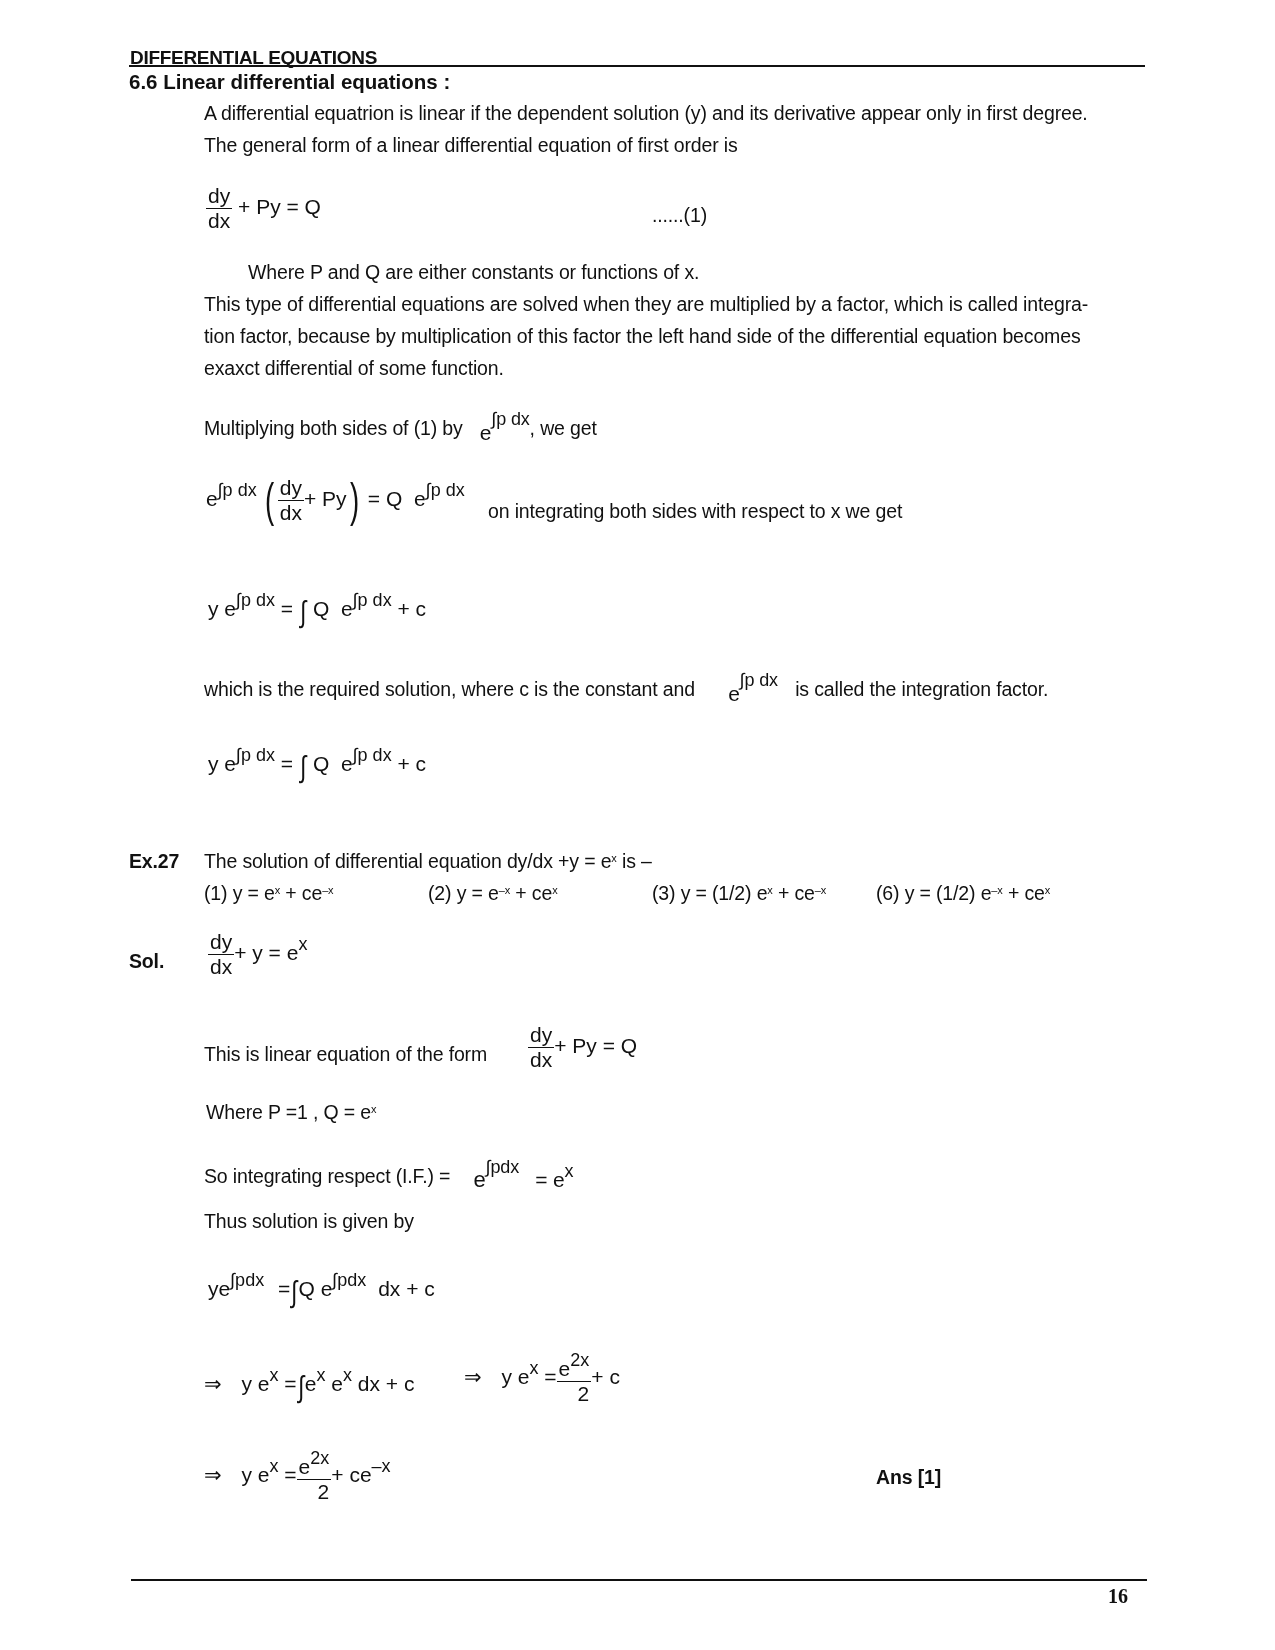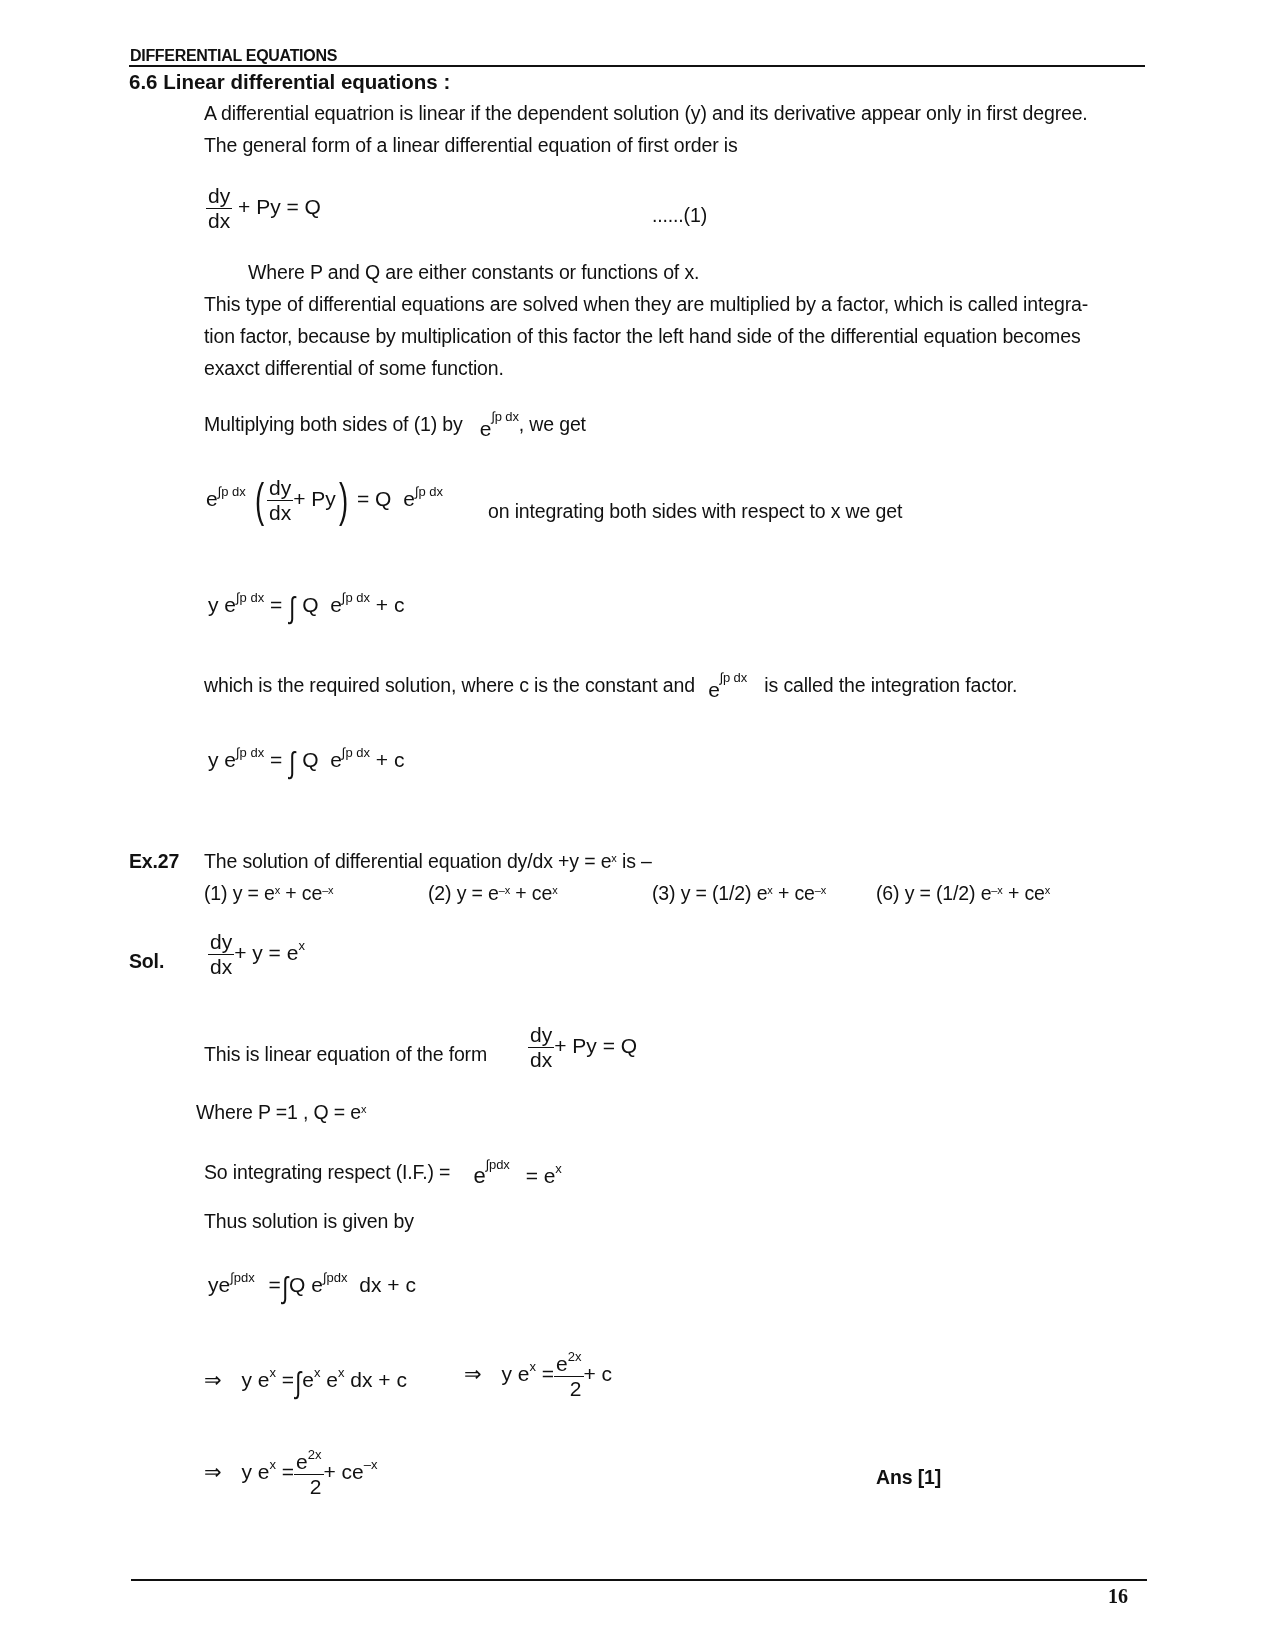--- a/index.html
+++ b/index.html
@@ -1,27 +1,27 @@
 <!DOCTYPE html>
 <html><head>
 <meta charset="utf-8">
 <style>
   html, body { margin:0; padding:0; background:#ffffff; }
   body { width:1275px; height:1650px; position:relative; overflow:hidden;
          font-family:"Liberation Sans", sans-serif; color:#111; }
   .abs { position:absolute; white-space:nowrap; }
-  .header-title { left:130px; top:47px; font-size:16px; font-weight:bold; letter-spacing:-0.3px; }
+  .header-title { left:130px; top:47px; font-size:19px; font-weight:bold; letter-spacing:-0.3px; }
   .header-rule { left:129px; top:65px; width:1016px; height:2px; background:#111; }
   .section-title { left:129px; top:70px; font-size:20.5px; font-weight:bold; }
   .para { font-size:19.5px; letter-spacing:-0.15px; }
   .math { font-size:21px; }
   .frac { display:inline-block; vertical-align:middle; text-align:right; line-height:1.15; }
   .frac .num { display:block; border-bottom:1.3px solid #111; padding:0 2px; }
   .frac .den { display:block; padding:0 2px; }
-  sup.s { font-size:13px; vertical-align:10px; }
+  sup.s { font-size:18px; vertical-align:10px; }
   sup.ss { font-size:11px; vertical-align:6px; }
   .intsign { font-size:30px; vertical-align:-6px; display:inline-block; transform:scaleX(0.75); }
   .paren { font-size:46px; font-weight:100; vertical-align:-10px; display:inline-block; transform:scaleX(0.6); }
   .bold { font-weight:bold; }
   .footer-rule { left:131px; top:1579px; width:1016px; height:2px; background:#111; }
   .page-num { left:1108px; top:1585px; font-family:"Liberation Serif", serif; font-size:20px; font-weight:bold; }
 </style>
 </head>
 <body>
 
@@ -67,21 +67,21 @@
 <div class="abs math" style="left:208px;top:590px;">
   <span>y e</span><sup class="s">∫p dx</sup>
   <span>=</span>
   <span class="intsign">∫</span>
   <span style="white-space:pre">Q  e</span><sup class="s">∫p dx</sup>
   <span>+ c</span>
 </div>
 
 <div class="abs para" style="left:204px;top:670px;">
   <span>which is the required solution, where c is the constant and</span>
-  <span style="display:inline-block;margin-left:8px;margin-right:12px;">
+  <span style="display:inline-block;margin-left:28px;margin-right:12px;">
     <span style="font-size:21px;position:relative;top:5px;">e</span><sup class="s">∫p dx</sup>
   </span>
   <span>is called the integration factor.</span>
 </div>
 
 <div class="abs math" style="left:208px;top:745px;">
   <span>y e</span><sup class="s">∫p dx</sup>
   <span>=</span>
   <span class="intsign">∫</span>
   <span style="white-space:pre">Q  e</span><sup class="s">∫p dx</sup>
@@ -115,21 +115,21 @@
 </div>
 
 <div class="abs para" style="left:204px;top:1043px;">This is linear equation of the form</div>
 <div class="abs math" style="left:528px;top:1023px;">
   <span class="frac">
     <span class="num">dy</span>
     <span class="den">dx</span>
   </span><span>+ Py = Q</span>
 </div>
 
-<div class="abs para" style="left:196px;top:1101px;">
+<div class="abs para" style="left:206px;top:1101px;">
   <span>Where P =1 , Q = e</span><sup class="ss">x</sup>
 </div>
 
 <div class="abs para" style="left:204px;top:1157px;">
   <span>So integrating respect (I.F.) =</span>
   <span style="display:inline-block;margin-left:18px;">
     <span style="font-size:22px;position:relative;top:4px;">e</span><sup class="s">∫pdx</sup>
   </span>
   <span style="display:inline-block;margin-left:11px;font-size:21px;position:relative;top:4px;">
     <span>= e</span><sup class="s">x</sup>

